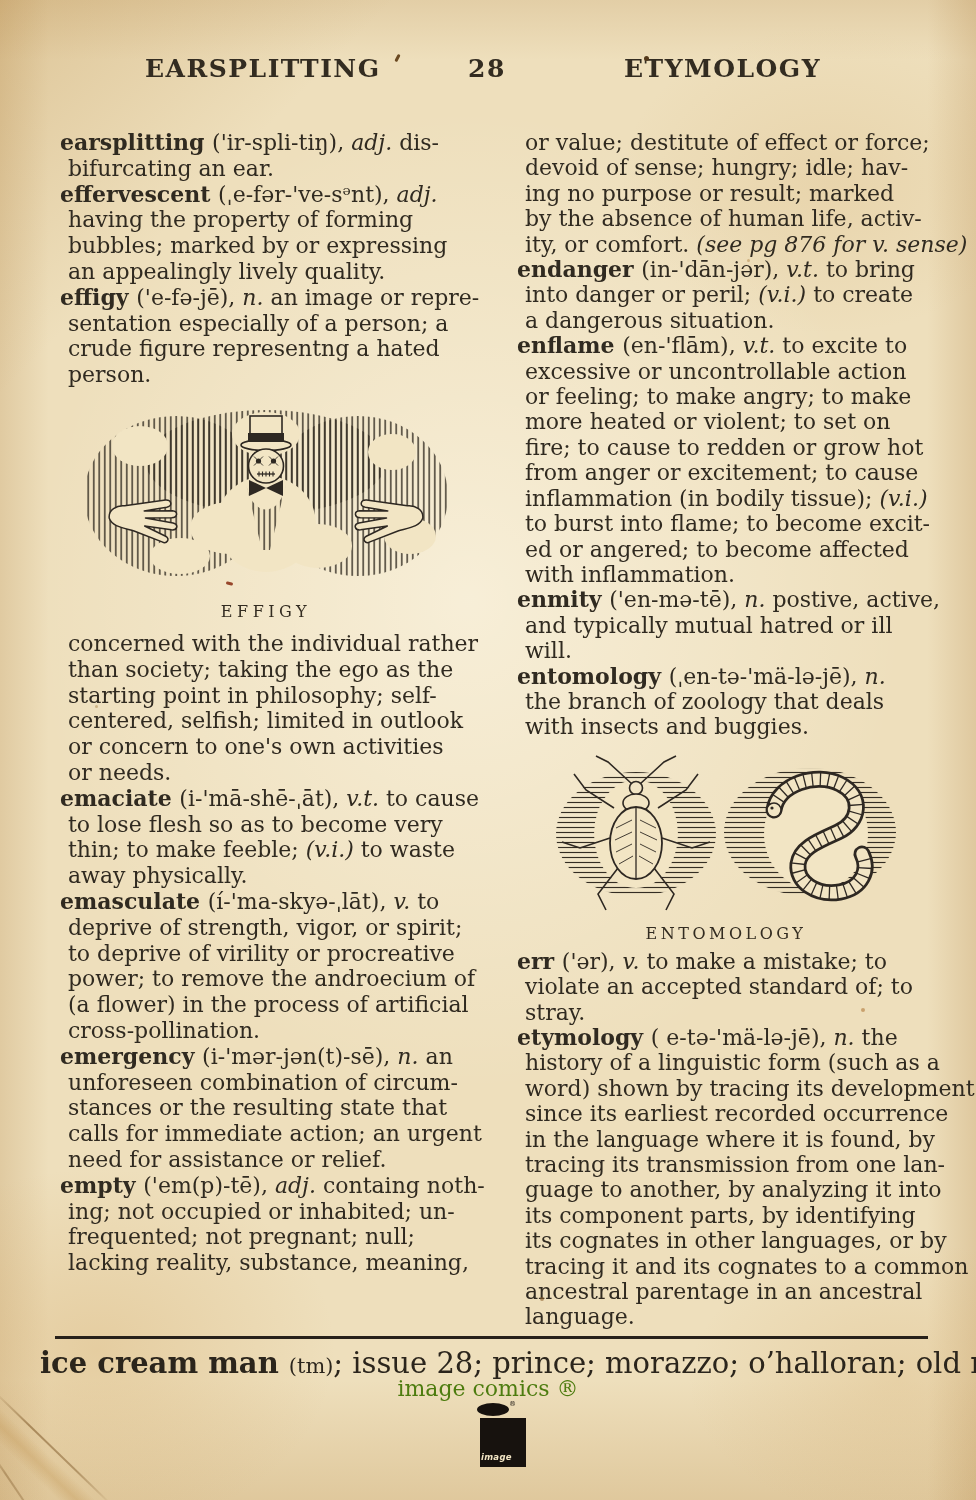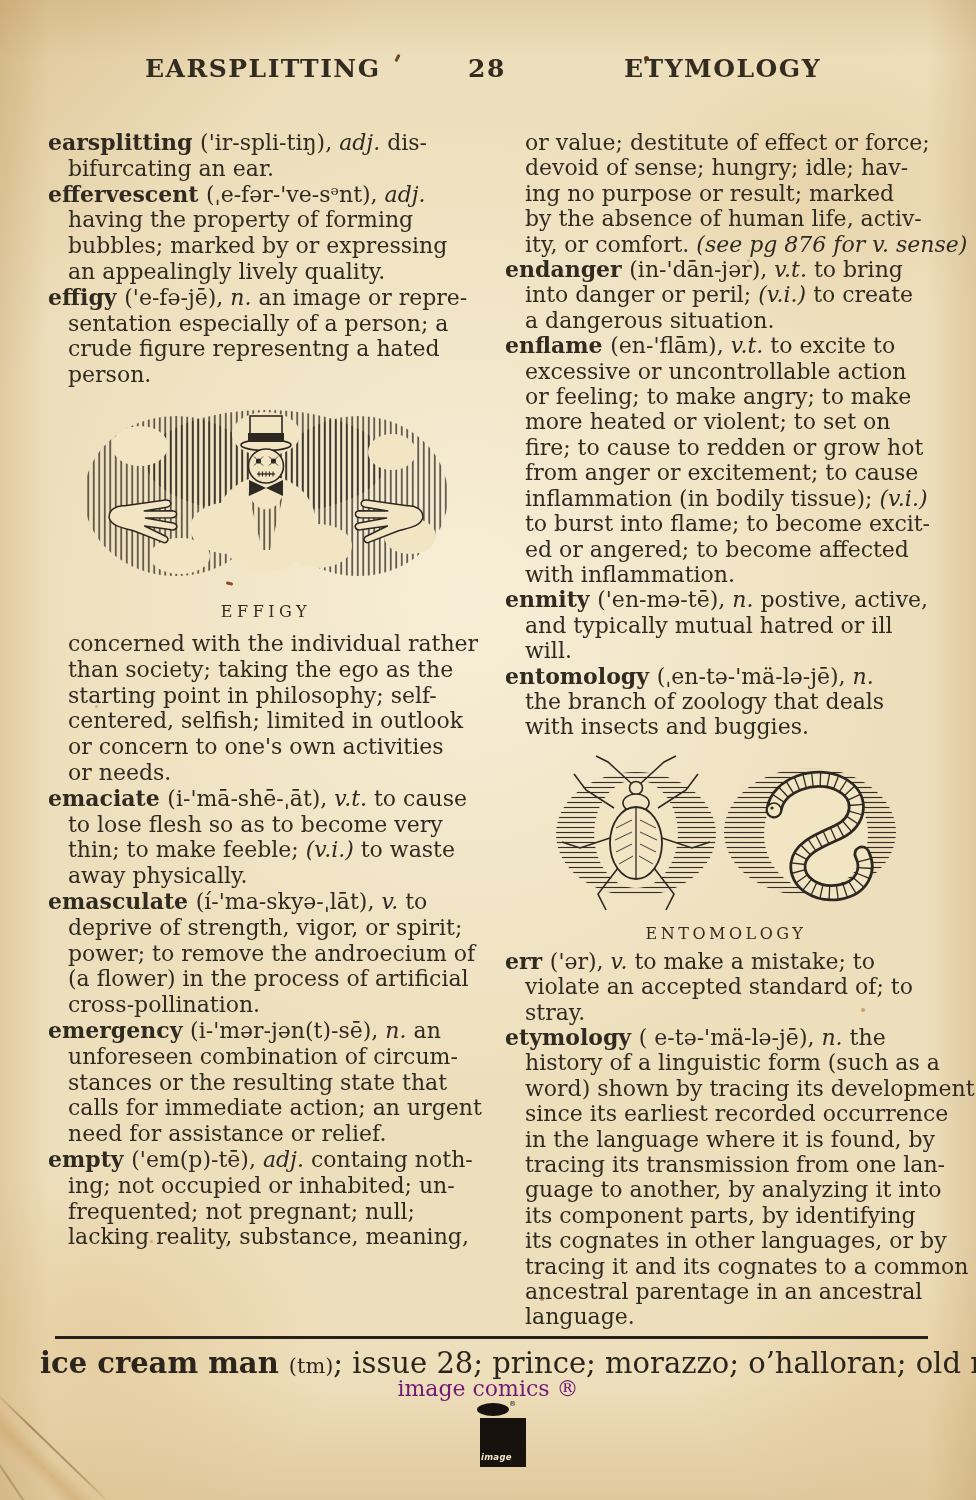--- a/index.html
+++ b/index.html
@@ -23,32 +23,32 @@
   .hw.left{left:145px;}
   .hw.num{left:468px;}
   .hw.right{left:624px;}
   main{position:absolute;inset:0;}
   .col{position:absolute;top:130px;}
   .col-left{left:48px;width:436px;}
   .col-right{left:505px;width:442px;}
   .line{white-space:nowrap;font-size:22px;margin-left:20px;}
   .col-left .line{line-height:25.8px;}
   .col-right .line{line-height:25.4px;}
-  .line.first{margin-left:0;}
+  .line.first{margin-left:12px;}
   .r-b{font-weight:bold;}
   .r-i{font-style:italic;}
   .r-s{font-size:0.72em;}
   figure{margin:0;text-align:center;}
   figure.fig-effigy{margin:16px 0 10px 0;}
   figure.fig-entomology{margin:10px 0 6px 0;}
   .caption{font-size:16px;letter-spacing:4.5px;color:#332c21;margin-top:4px;}
   figure.fig-effigy .caption{margin-bottom:8px;}
   .rule{position:absolute;left:55px;top:1336px;width:873px;height:2.5px;background:#27211a;}
   .credits{position:absolute;left:40px;top:1346px;width:900px;text-align:center;font-size:29px;white-space:nowrap;color:#2b251c;}
-  .publisher{position:absolute;left:0;top:1376px;width:100%;text-align:center;font-size:22px;color:#701a75;}
+  .publisher{position:absolute;left:0;top:1376px;width:100%;text-align:center;font-size:22px;color:#4d7c0f;}
   .logo{position:absolute;left:477px;top:1403px;width:34px;height:66px;}
   .logo-dot{position:absolute;left:0;top:0;width:32px;height:13px;border-radius:50%;background:#17120e;}
   .logo-bar{position:absolute;left:3px;top:15px;width:46px;height:49px;background:#17120e;}
   .logo-word{position:absolute;left:1px;bottom:5px;width:25px;text-align:center;color:#f2e5c4;font-style:italic;font-weight:bold;font-size:8.5px;font-family:"DejaVu Sans","Liberation Sans",sans-serif;letter-spacing:.3px;}
   .logo-reg{position:absolute;right:-5px;top:-3px;font-size:7px;color:#17120e;}
   .speck{position:absolute;border-radius:50%;}
   .crease{position:absolute;transform-origin:left top;background:linear-gradient(to right, rgba(122,84,36,0), rgba(122,84,36,.55) 30%, rgba(122,84,36,.45) 70%, rgba(122,84,36,0));height:2px;}
   .crease-soft{position:absolute;transform-origin:left top;background:linear-gradient(to bottom, rgba(193,149,82,0), rgba(193,149,82,.35), rgba(193,149,82,0));}
 </style>
 </head>
@@ -131,20 +131,21 @@
         </div>
         <div class="entry">
           <div class="line first"><span class="r-b">emaciate </span><span class="r-n">(i-'mā-shē-ˌāt), </span><span class="r-i">v.t.</span><span class="r-n"> to cause</span></div>
           <div class="line"><span class="r-n">to lose flesh so as to become very</span></div>
           <div class="line"><span class="r-n">thin; to make feeble; </span><span class="r-i">(v.i.)</span><span class="r-n"> to waste</span></div>
           <div class="line"><span class="r-n">away physically.</span></div>
         </div>
         <div class="entry">
           <div class="line first"><span class="r-b">emasculate </span><span class="r-n">(í-'ma-skyə-ˌlāt), </span><span class="r-i">v.</span><span class="r-n"> to</span></div>
           <div class="line"><span class="r-n">deprive of strength, vigor, or spirit;</span></div>
+          <div class="line"><span class="r-n">to deprive of virility or procreative</span></div>
           <div class="line"><span class="r-n">power; to remove the androecium of</span></div>
           <div class="line"><span class="r-n">(a flower) in the process of artificial</span></div>
           <div class="line"><span class="r-n">cross-pollination.</span></div>
         </div>
         <div class="entry">
           <div class="line first"><span class="r-b">emergency </span><span class="r-n">(i-'mər-jən(t)-sē), </span><span class="r-i">n.</span><span class="r-n"> an</span></div>
           <div class="line"><span class="r-n">unforeseen combination of circum-</span></div>
           <div class="line"><span class="r-n">stances or the resulting state that</span></div>
           <div class="line"><span class="r-n">calls for immediate action; an urgent</span></div>
           <div class="line"><span class="r-n">need for assistance or relief.</span></div>

